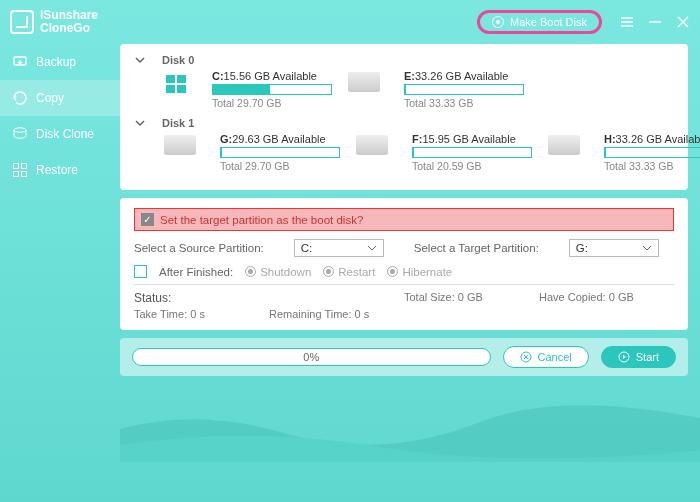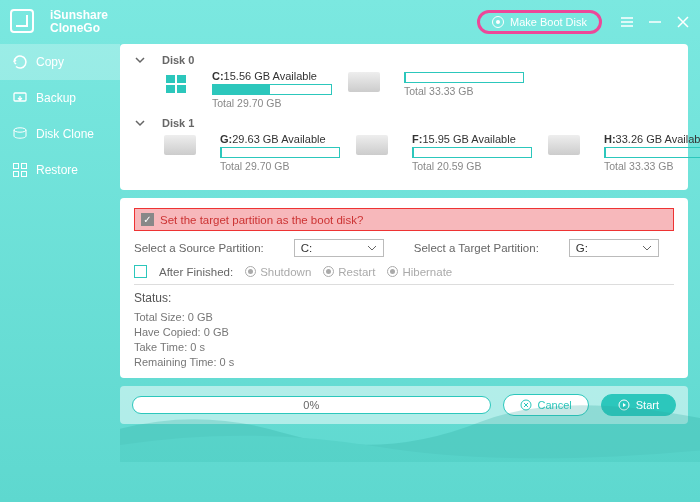--- a/index.html
+++ b/index.html
@@ -1,18 +1,18 @@
 <!DOCTYPE html>
 <html><head>
 <meta charset="utf-8">
 <style>
   * { box-sizing: border-box; margin: 0; padding: 0; font-family: "Segoe UI", Arial, sans-serif; }
   body { width: 700px; height: 502px; overflow: hidden; background: linear-gradient(180deg, #7be8e0 0%, #5ed8cf 100%); position: relative; }
   .titlebar { height: 44px; display: flex; align-items: center; padding: 0 10px; color: #fff; }
-  .logo { display: flex; align-items: flex-start; gap: 16px; }
+  .logo { display: flex; align-items: center; gap: 6px; }
   .logo-icon { width: 24px; height: 24px; border: 2px solid #fff; border-radius: 4px; position: relative; }
   .logo-icon::after { content: ""; position: absolute; inset: 4px; border: 2px solid #fff; border-top: none; border-left: none; }
   .logo-text { font-size: 12px; line-height: 1.1; font-weight: 600; }
   .titlebar-spacer { flex: 1; }
   .make-boot { border: 3px solid #ec4899; color: #fff; background: transparent; border-radius: 12px; padding: 3px 12px; font-size: 11px; display: flex; align-items: center; gap: 6px; cursor: pointer; }
   .make-boot .dot { width: 12px; height: 12px; border: 1px solid #fff; border-radius: 50%; display: inline-flex; align-items: center; justify-content: center; }
   .make-boot .dot::after { content: ""; width: 4px; height: 4px; border-radius: 50%; background: #fff; }
   .win-controls { display: flex; gap: 14px; margin-left: 18px; }
   .win-btn { width: 14px; height: 14px; cursor: pointer; }
   .content { position: absolute; top: 44px; left: 0; right: 0; bottom: 0; display: flex; }
@@ -40,21 +40,21 @@
   .highlight-row span { color: #c33; }
   .selectors { display: flex; gap: 30px; align-items: center; margin-bottom: 8px; }
   .selectors label { color: #666; }
   .select { display: inline-flex; align-items: center; justify-content: space-between; border: 1px solid #bbb; padding: 2px 6px; width: 90px; color: #333; cursor: pointer; }
   .after-row { display: flex; align-items: center; gap: 12px; margin-bottom: 6px; }
   .after-row .chk2 { width: 13px; height: 13px; border: 1.5px solid #2cc7bc; display: inline-block; }
   .radio { display: inline-flex; align-items: center; gap: 4px; color: #aaa; }
   .radio i { width: 11px; height: 11px; border: 1px solid #aaa; border-radius: 50%; display: inline-block; position: relative; }
   .radio i::after { content: ""; position: absolute; inset: 2px; border-radius: 50%; background: #aaa; }
   .divider { height: 1px; background: #ddd; margin: 6px 0; }
-  .status-grid { display: grid; grid-template-columns: 1fr; row-gap: 3px; font-size: 11px; color: #777; }
+  .status-grid { display: grid; grid-template-columns: 1fr 1fr 1fr 1fr; row-gap: 3px; font-size: 11px; color: #777; }
   .status-grid .h { color: #555; font-size: 12px; }
   .bottom-bar { background: rgba(255,255,255,0.5); border-radius: 4px; padding: 8px 12px; display: flex; align-items: center; gap: 12px; }
   .progress { flex: 1; height: 18px; border: 1px solid #2cc7bc; border-radius: 10px; background: #fff; display: flex; align-items: center; justify-content: center; font-size: 11px; color: #666; }
   .btn { border-radius: 12px; padding: 4px 16px; font-size: 11px; display: flex; align-items: center; gap: 6px; cursor: pointer; }
   .btn-cancel { background: #fff; border: 1px solid #2cc7bc; color: #2cc7bc; }
   .btn-start { background: #2cc7bc; border: 1px solid #2cc7bc; color: #fff; }
   .bg-deco { position: absolute; bottom: 40px; left: -40px; right: -40px; height: 80px; pointer-events: none; opacity: 0.25; }
 </style>
 </head>
 <body>
@@ -80,32 +80,32 @@
         <path d="M1 7h12" stroke="#fff" stroke-width="1.5"></path>
       </svg>
     <svg class="win-btn" viewBox="0 0 14 14">
         <path d="M2 2l10 10M12 2L2 12" stroke="#fff" stroke-width="1.5"></path>
       </svg>
   </div>
 </div>
 
 <div class="content">
   <div class="sidebar">
-    <div class="nav-item active">
-      <svg class="nav-icon" viewBox="0 0 16 16">
-          <path d="M2 8a6 6 0 1 1 2 4.5M2 8l2-2M2 8l2 2" fill="none" stroke="#fff" stroke-width="1.5"></path>
-        </svg>
-      <span>Copy</span>
-    </div>
     <div class="nav-item">
       <svg class="nav-icon" viewBox="0 0 16 16">
           <rect x="2" y="3" width="12" height="8" rx="1" fill="none" stroke="#fff" stroke-width="1.3"></rect>
           <path d="M8 6v4M6 8l2 2 2-2" fill="none" stroke="#fff" stroke-width="1.3"></path>
         </svg>
       <span>Backup</span>
+    </div>
+    <div class="nav-item active">
+      <svg class="nav-icon" viewBox="0 0 16 16">
+          <path d="M2 8a6 6 0 1 1 2 4.5M2 8l2-2M2 8l2 2" fill="none" stroke="#fff" stroke-width="1.5"></path>
+        </svg>
+      <span>Copy</span>
     </div>
     <div class="nav-item">
       <svg class="nav-icon" viewBox="0 0 16 16">
           <ellipse cx="8" cy="4" rx="6" ry="2.2" fill="none" stroke="#fff"></ellipse>
           <path d="M2 4v6c0 1.2 2.7 2.2 6 2.2s6-1 6-2.2V4" fill="none" stroke="#fff"></path>
         </svg>
       <span>Disk Clone</span>
     </div>
     <div class="nav-item">
       <svg class="nav-icon" viewBox="0 0 16 16">
@@ -138,20 +138,21 @@
               <div class="part-title"><b>C:</b>15.56 GB Available</div>
               <div class="usage-bar">
                 <div class="usage-fill" style="width:48%"></div>
               </div>
               <div class="part-total">Total 29.70 GB</div>
             </div>
           </div>
           <div class="part">
             <div class="drive-icon"></div>
             <div class="part-info">
+              <div class="part-title"><b>E:</b>33.26 GB Available</div>
               <div class="usage-bar">
                 <div class="usage-fill" style="width:1%"></div>
               </div>
               <div class="part-total">Total 33.33 GB</div>
             </div>
           </div>
         </div>
         <div class="disk-header">
           <svg width="12" height="12">
             <path d="M2 4l4 4 4-4" fill="none" stroke="#666" stroke-width="1.5"></path>

